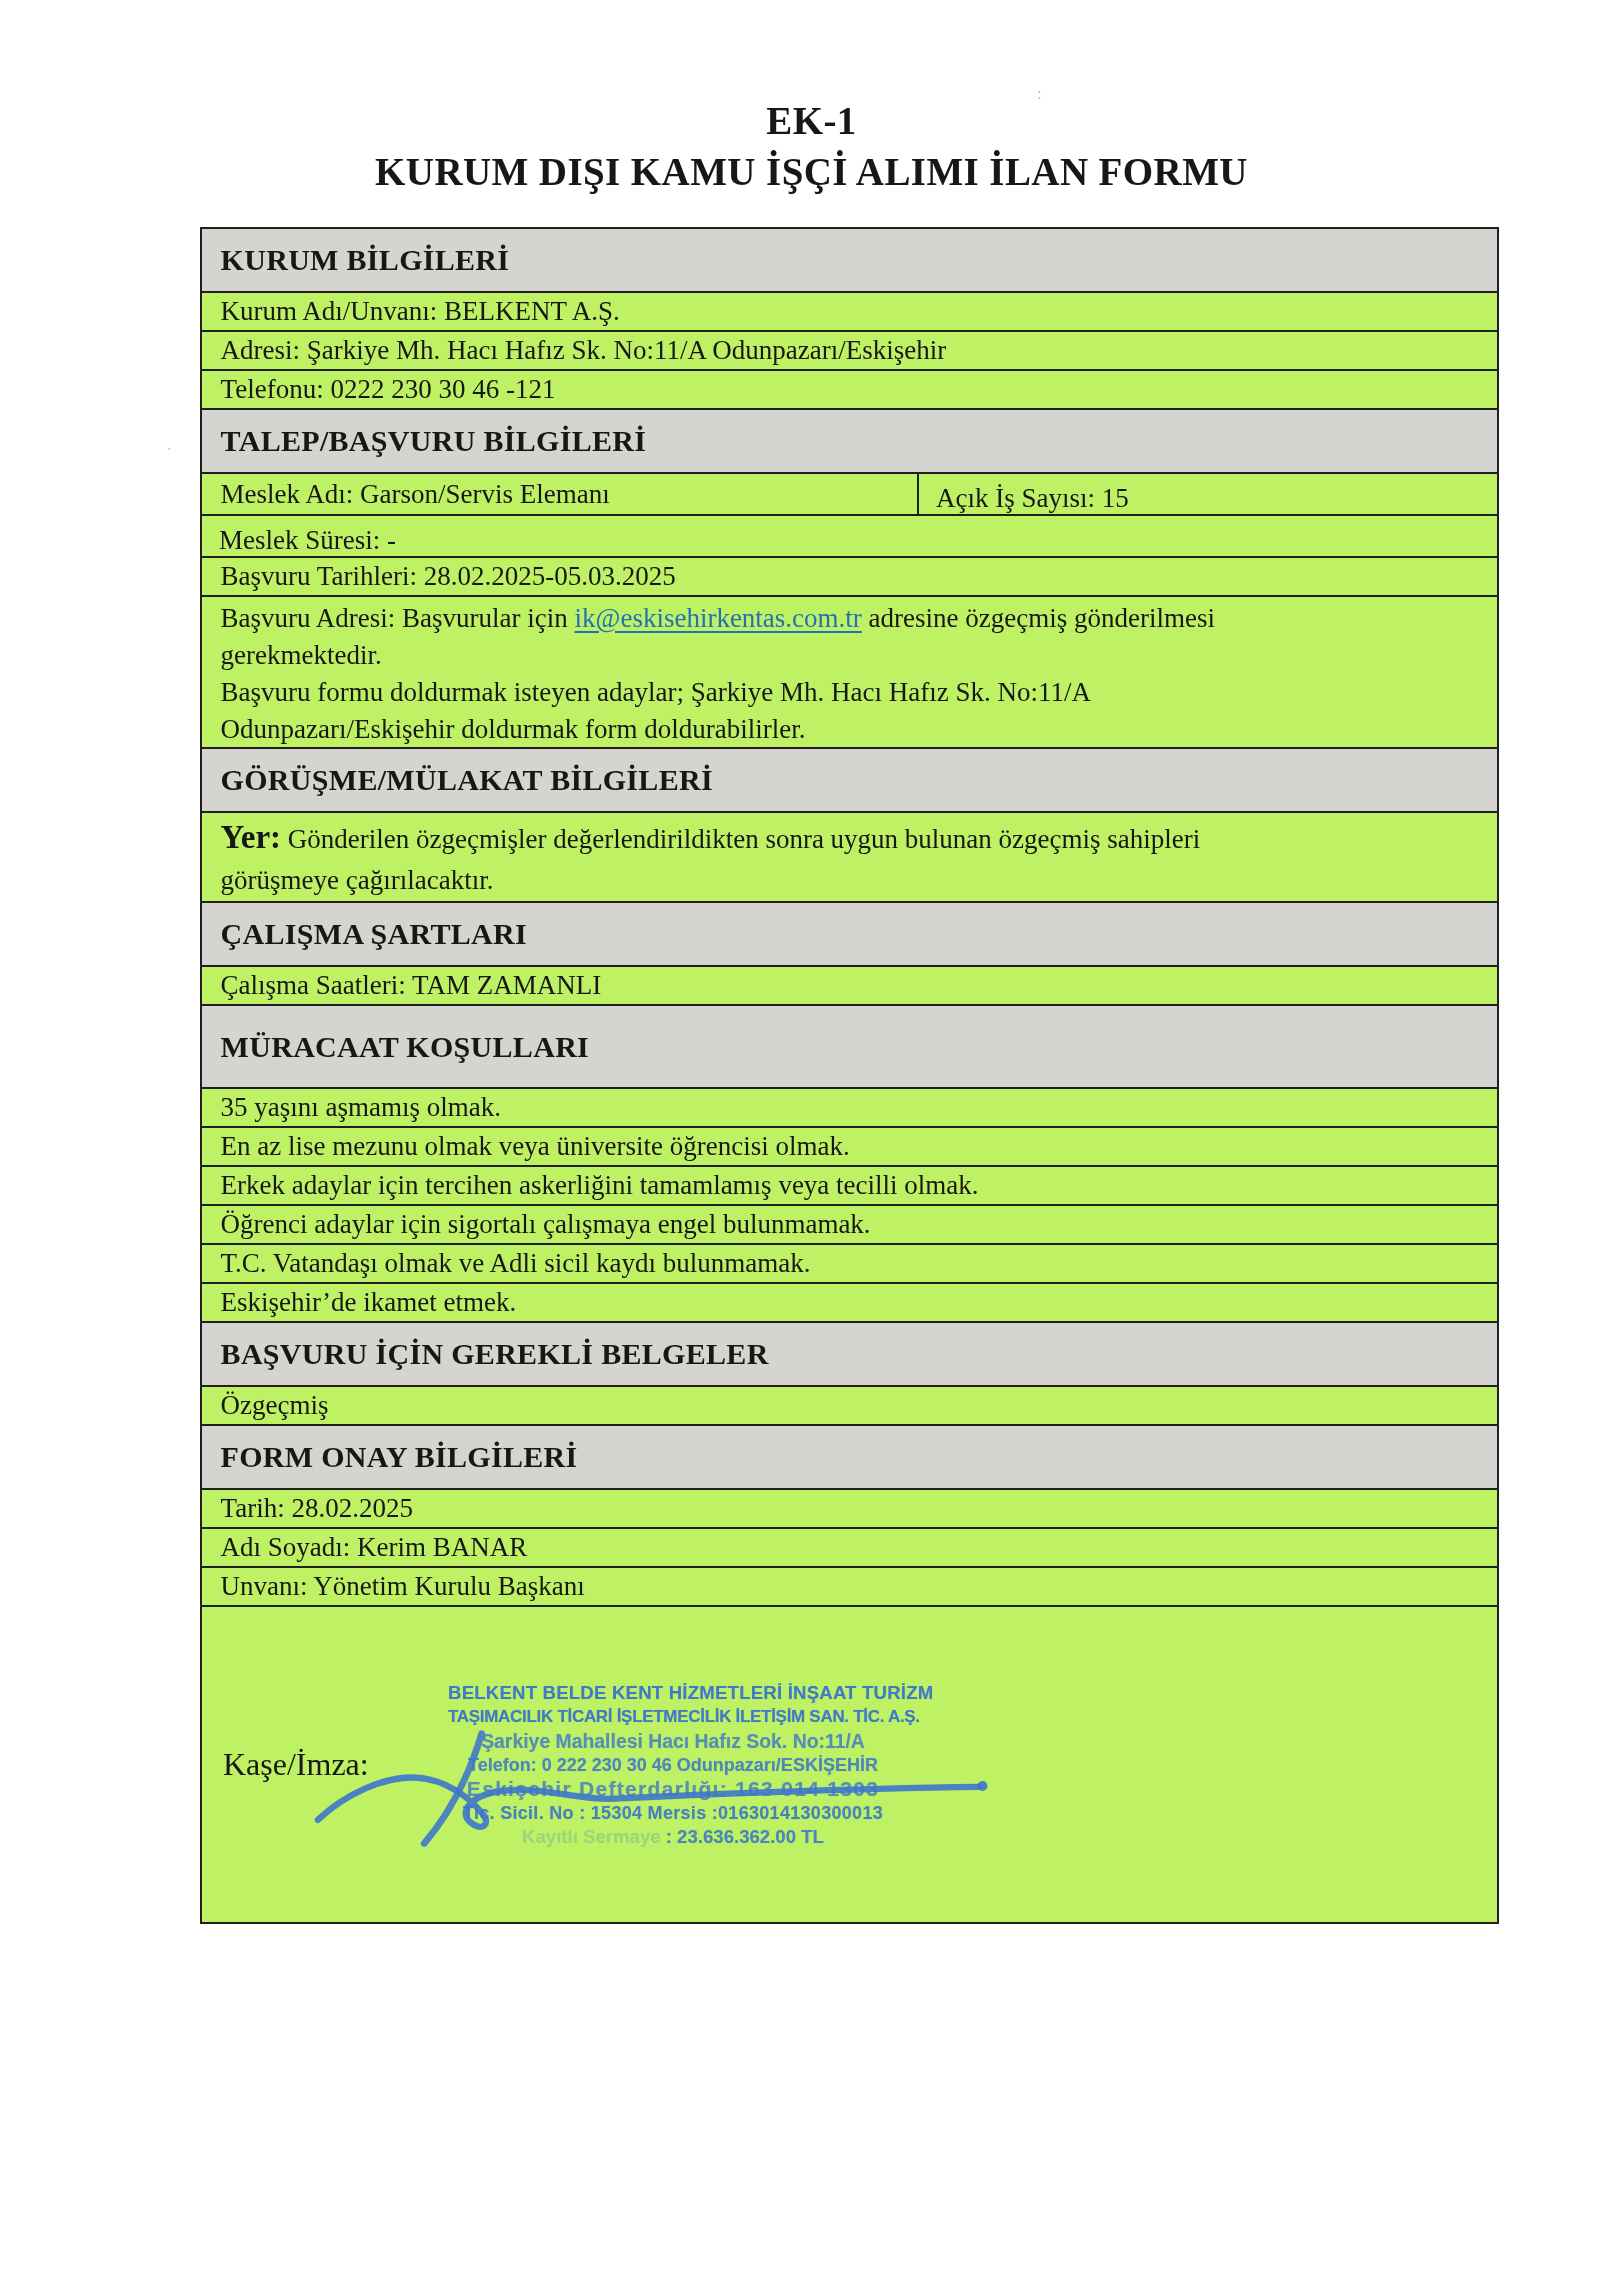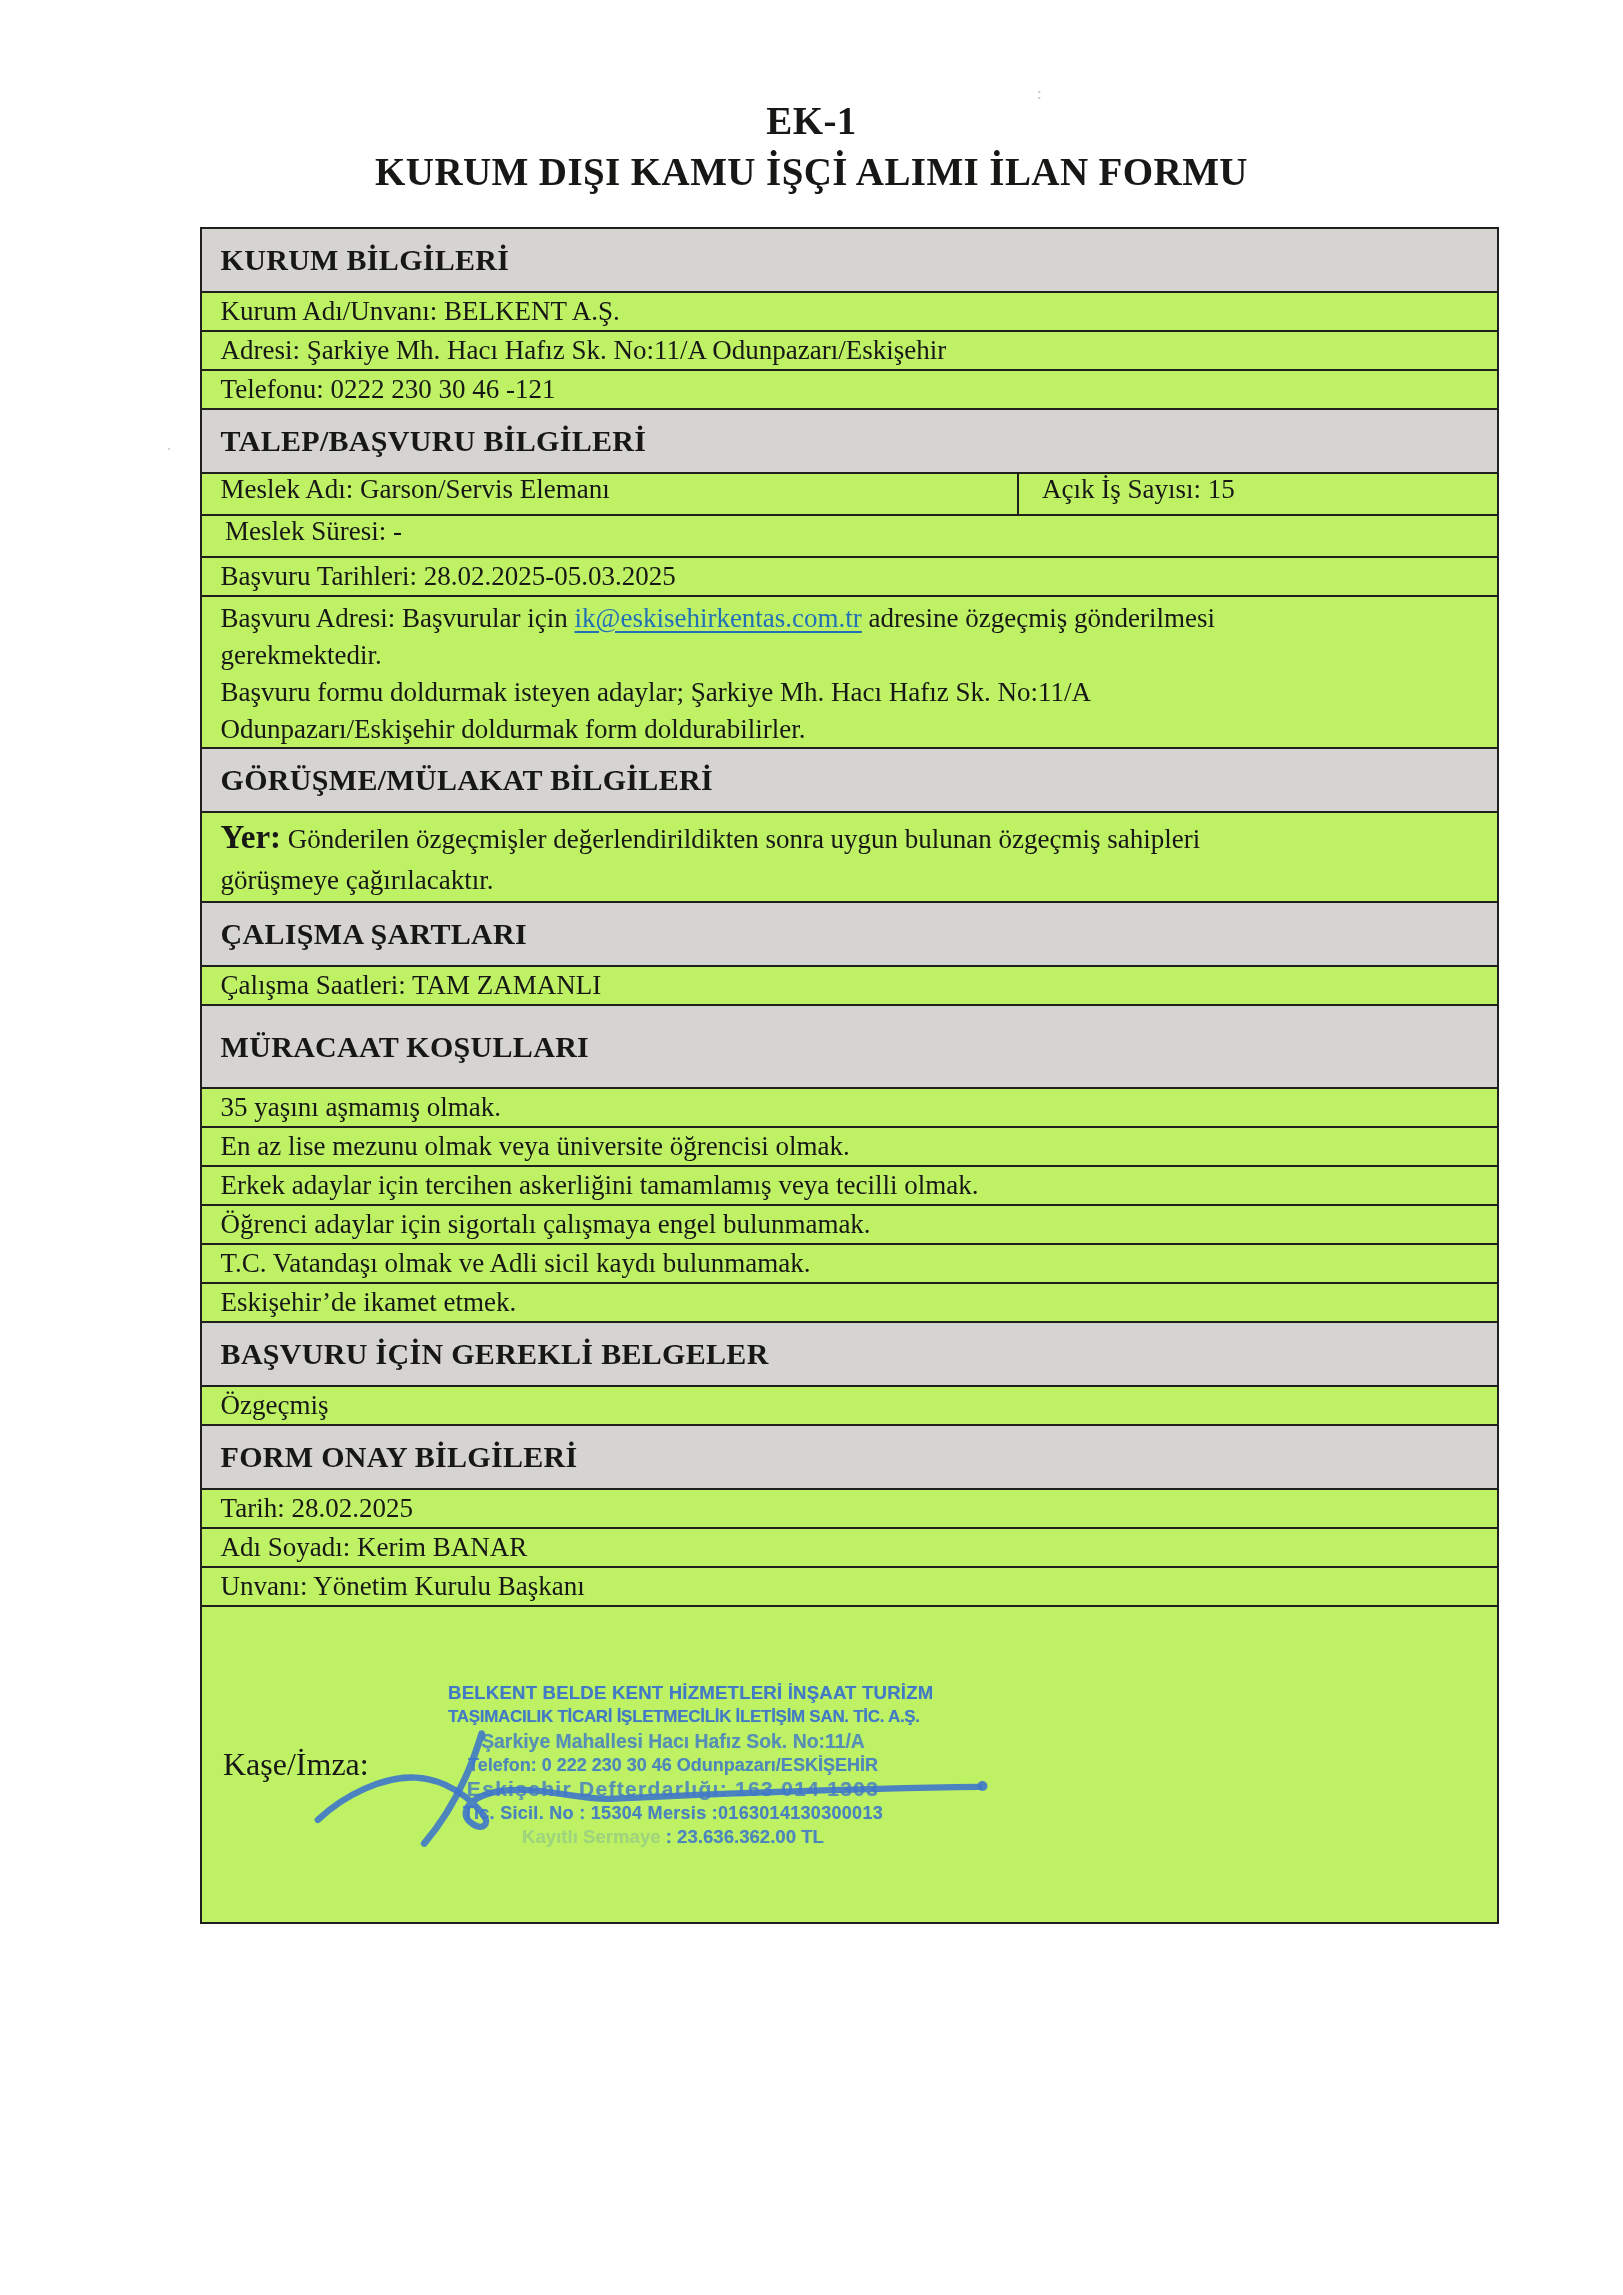--- a/index.html
+++ b/index.html
@@ -30,23 +30,23 @@
   .row{
     position:relative;display:flex;align-items:center;
     border-bottom:2.5px solid var(--border);box-sizing:border-box;
     padding:0 18.6px;overflow:visible;
   }
   .r-header{height:64px;background:var(--header-bg);font-weight:bold;font-size:30px;letter-spacing:0.3px;}
   .r-header.tall{height:83px;}
   .r-text{height:39px;font-size:27px;}
   .r-text span{white-space:nowrap;}
   .r-twocol{height:42px;padding:0;font-size:27px;}
-  .cell-l{width:817px;height:100%;display:flex;
+  .cell-l{width:717px;height:100%;display:flex;align-items:center;
     border-right:2.5px solid var(--border);padding-left:18.6px;box-sizing:border-box;}
-  .cell-r{flex:1;height:100%;display:flex;align-items:flex-start;padding-left:23px;box-sizing:border-box;}
+  .cell-r{flex:1;height:100%;display:flex;align-items:flex-end;padding-left:17px;box-sizing:border-box;}
   .r-apply{height:152px;display:block;font-size:27px;padding-top:2.5px;}
   .r-apply .ln{line-height:37px;white-space:nowrap;}
   .r-labeled{height:90px;display:block;font-size:27px;padding-top:4.2px;}
   .r-labeled .ln{line-height:41px;white-space:nowrap;}
   .yer-label{font-size:33px;font-weight:700;}
   .mail-link{color:var(--link);text-decoration:underline;text-underline-offset:4.2px;cursor:pointer;}
   
   .r-stamp{height:315px;border-bottom:none;display:block;padding:0;}
   .kase-label{position:absolute;left:21px;top:139px;font-size:32px;}
   .stamp{

